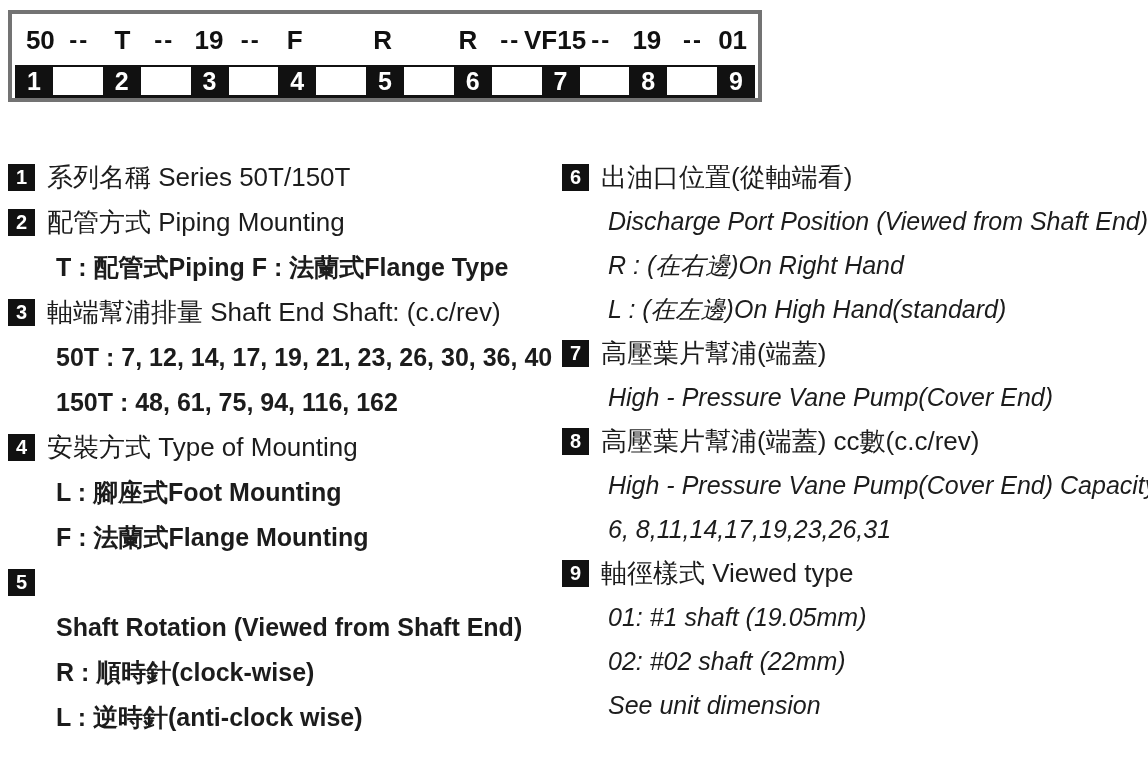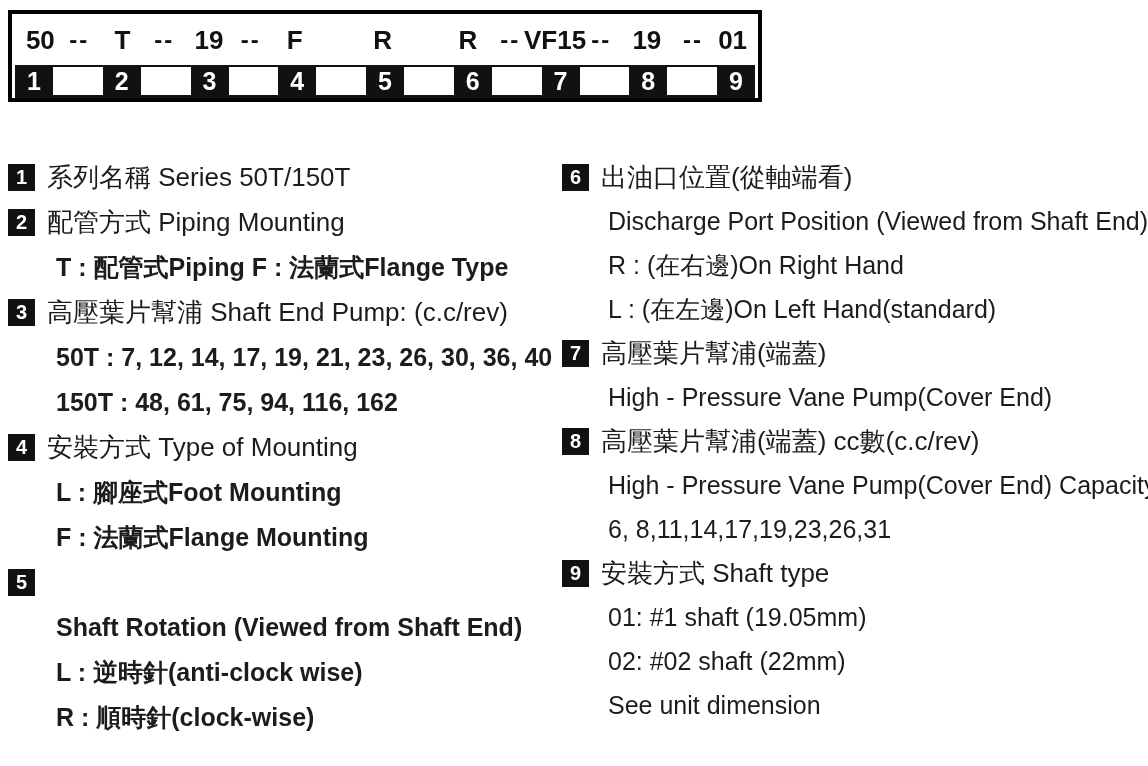--- a/index.html
+++ b/index.html
@@ -9,21 +9,21 @@
     position: relative;
     font-family: "Liberation Sans", "DejaVu Sans", sans-serif;
     color: #1c1c1c;
     overflow: hidden;
   }
 
   
   .code-box {
     position: absolute; left: 8px; top: 10px;
     width: 754px; height: 92px;
-    border: 4px solid #000000;
+    border: 4px solid #737373;
     background: #fff;
   }
   .code-top { position: relative; height: 51px; background: #fff; }
   .tok {
     position: absolute; top: 50%;
     transform: translate(-50%, -50%);
     font-size: 26px; font-weight: bold; color: #111;
     white-space: nowrap;
   }
   .tok.dash { letter-spacing: 2px; font-size: 24px; }
@@ -72,21 +72,21 @@
   .badge {
     flex: 0 0 auto;
     width: 27px; height: 27px;
     background: #111; color: #fff;
     font-size: 20px; font-weight: bold;
     display: flex; align-items: center; justify-content: center;
     margin-right: 12px;
   }
   .heading { font-size: 26px; }
   .col-left  .sub { padding-left: 48px; font-weight: bold; }
-  .col-right .sub { padding-left: 46px; }
+  .col-right .sub { padding-left: 46px; font-style: italic; }
 </style>
 </head>
 <body>
 
 <div class="code-box">
   <div class="code-top">
     <span class="tok tok-0">50</span>
     <span class="tok tok-1 dash">--</span>
     <span class="tok tok-2">T</span>
     <span class="tok tok-3 dash">--</span>
@@ -136,56 +136,56 @@
     <div class="row">
       <span class="badge">2</span>
       <span class="heading">配管方式 Piping Mounting</span>
     </div>
     <div class="row sub">T : 配管式Piping  F : 法蘭式Flange Type</div>
   </div>
 
   <div>
     <div class="row">
       <span class="badge">3</span>
-      <span class="heading">高壓葉片幫浦 Shaft End Pump: (c.c/rev)</span>
+      <span class="heading">軸端幫浦排量 Shaft End Shaft: (c.c/rev)</span>
     </div>
     <div class="row sub">50T : 7, 12, 14, 17, 19, 21, 23, 26, 30, 36, 40</div>
     <div class="row sub">150T : 48, 61, 75, 94, 116, 162</div>
   </div>
 
   <div>
     <div class="row">
       <span class="badge">4</span>
       <span class="heading">安裝方式 Type of Mounting</span>
     </div>
     <div class="row sub">L : 腳座式Foot Mounting</div>
     <div class="row sub">F : 法蘭式Flange Mounting</div>
   </div>
 
   <div>
     <div class="row">
       <span class="badge">5</span>
     </div>
     <div class="row sub">Shaft Rotation (Viewed from Shaft End)</div>
+    <div class="row sub">R : 順時針(clock-wise)</div>
     <div class="row sub">L : 逆時針(anti-clock wise)</div>
-    <div class="row sub">R : 順時針(clock-wise)</div>
   </div>
 
 </div>
 
 <div class="col col-right">
 
   <div>
     <div class="row">
       <span class="badge">6</span>
       <span class="heading">出油口位置(從軸端看)</span>
     </div>
     <div class="row sub">Discharge Port Position (Viewed from Shaft End)</div>
     <div class="row sub">R : (在右邊)On Right Hand</div>
-    <div class="row sub">L : (在左邊)On Left Hand(standard)</div>
+    <div class="row sub">L : (在左邊)On High Hand(standard)</div>
   </div>
 
   <div>
     <div class="row">
       <span class="badge">7</span>
       <span class="heading">高壓葉片幫浦(端蓋)</span>
     </div>
     <div class="row sub">High - Pressure Vane Pump(Cover End)</div>
   </div>
 
@@ -194,20 +194,20 @@
       <span class="badge">8</span>
       <span class="heading">高壓葉片幫浦(端蓋) cc數(c.c/rev)</span>
     </div>
     <div class="row sub">High - Pressure Vane Pump(Cover End) Capacity</div>
     <div class="row sub">6, 8,11,14,17,19,23,26,31</div>
   </div>
 
   <div>
     <div class="row">
       <span class="badge">9</span>
-      <span class="heading">安裝方式 Shaft type</span>
+      <span class="heading">軸徑樣式 Viewed type</span>
     </div>
     <div class="row sub">01: #1 shaft (19.05mm)</div>
     <div class="row sub">02: #02 shaft (22mm)</div>
     <div class="row sub">See unit dimension</div>
   </div>
 
 </div>
 
 </body></html>

